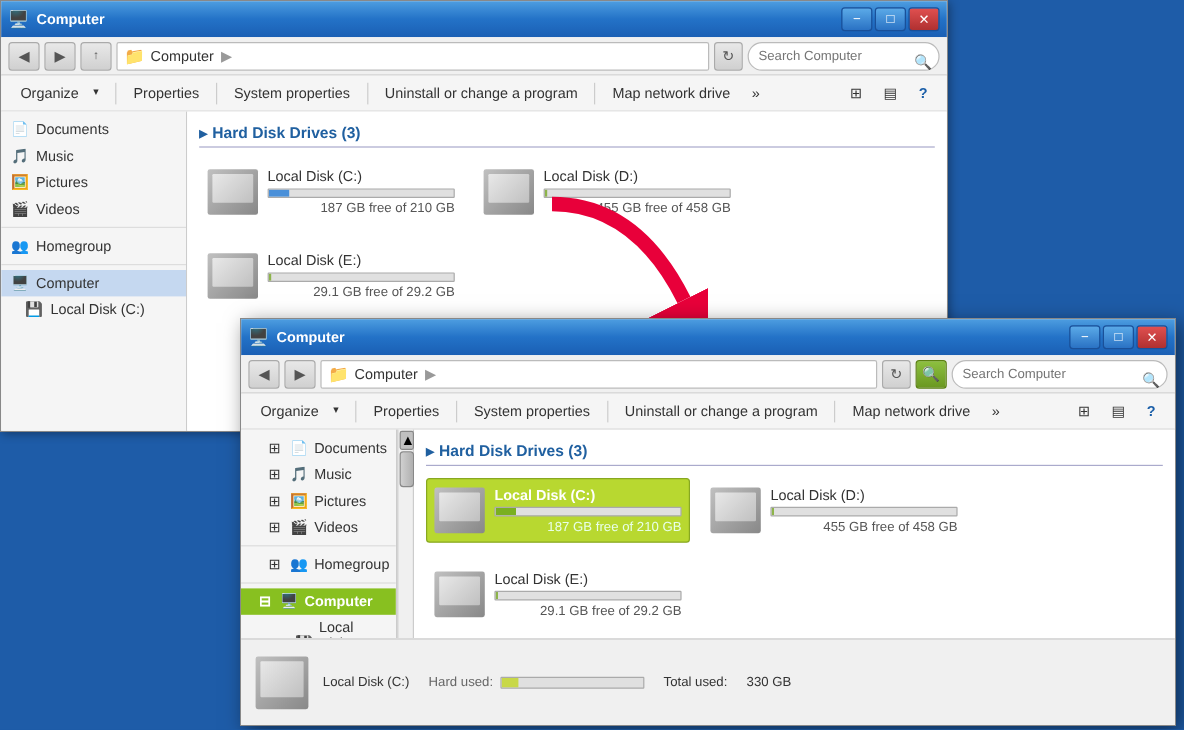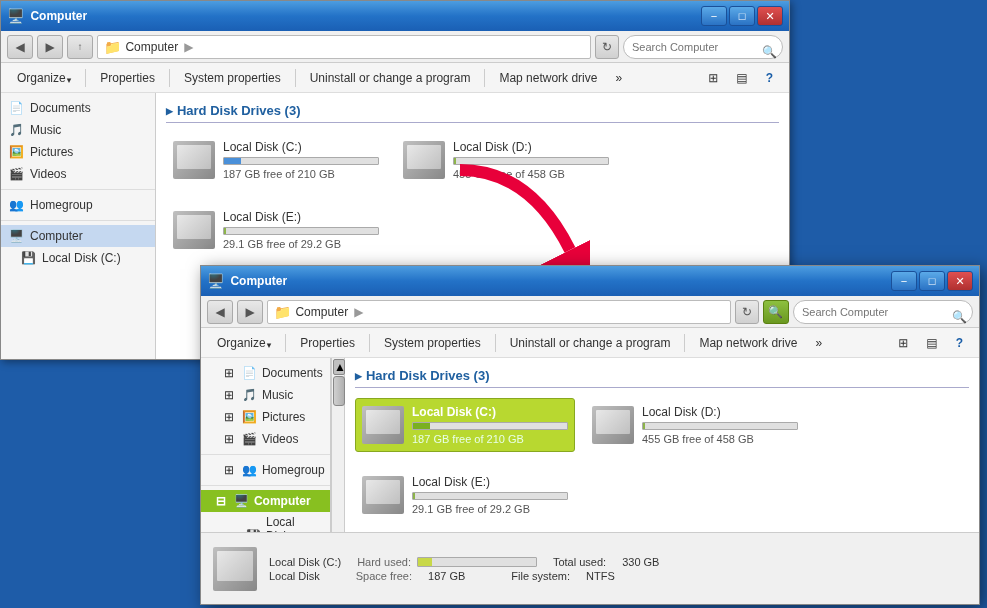--- a/index.html
+++ b/index.html
@@ -134,21 +134,21 @@
       padding: 0 8px;
       gap: 2px;
       border-bottom: 1px solid #ddd;
     }
     .toolbar-btn {
       padding: 2px 8px;
       font-size: 12px;
       color: #333;
       cursor: pointer;
       border-radius: 3px;
-      display: flex; align-items: flex-end; gap: 1px;
+      display: flex; align-items: flex-start; gap: 12px;
     }
     .toolbar-sep { width: 1px; height: 18px; background: #ccc; margin: 0 4px; }
 
     
     .main-area {
       display: flex;
       height: calc(100% - 92px);
     }
 
     
@@ -240,21 +240,21 @@
       border: 1px solid #aaa;
       border-radius: 1px;
       margin-bottom: 3px;
       overflow: hidden;
     }
     .drive-bar-fill {
       height: 100%;
       background: #8db44a;
     }
     .drive-bar-fill.blue { background: #4a90d9; }
-    .drive-free { font-size: 11px; color: #555; }
+    .drive-free { font-size: 11px; color: #555; text-align: right; }
 
     
     .arrow-overlay {
       position: absolute;
       top: 160px;
       left: 430px;
       z-index: 5;
       pointer-events: none;
     }
 
@@ -636,22 +636,15 @@
         <span>Local Disk (C:)</span>
         <div class="bottom-bar-wrapper">
           <span class="bottom-label">Hard used:</span>
           <div class="bottom-bar-bg">
             <div class="bottom-bar-fill" style="width:12%"></div>
           </div>
         </div>
         <span>Total used:</span>
         <span>330 GB</span>
       </div>
-      <div class="bottom-row">
-        <span>Local Disk</span>
-        <span class="bottom-label" style="margin-left:20px;">Space free:</span>
-        <span>187 GB</span>
-        <span style="margin-left:30px;">File system:</span>
-        <span>NTFS</span>
-      </div>
     </div>
   </div>
 </div>
 
 </body></html>

